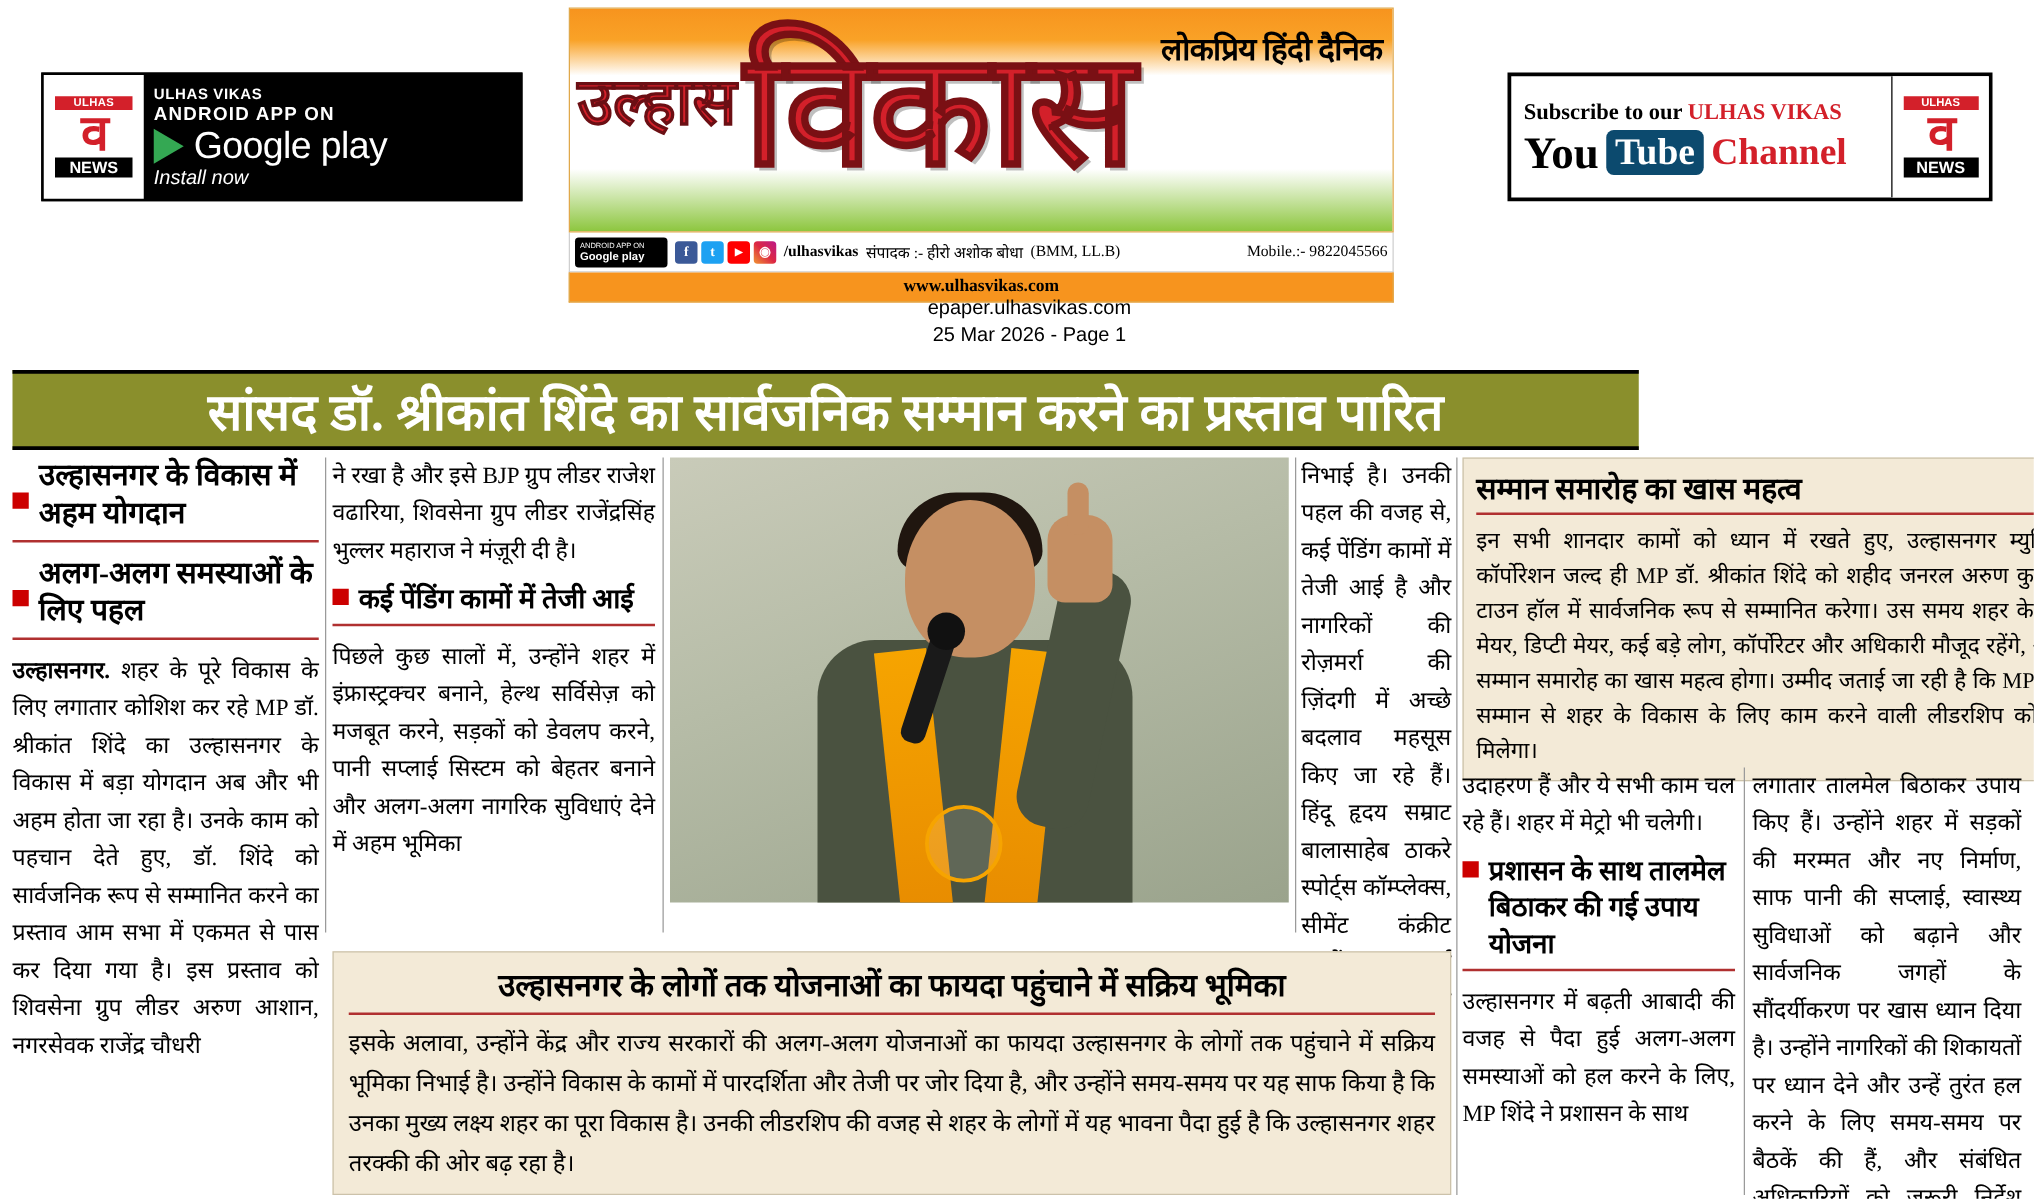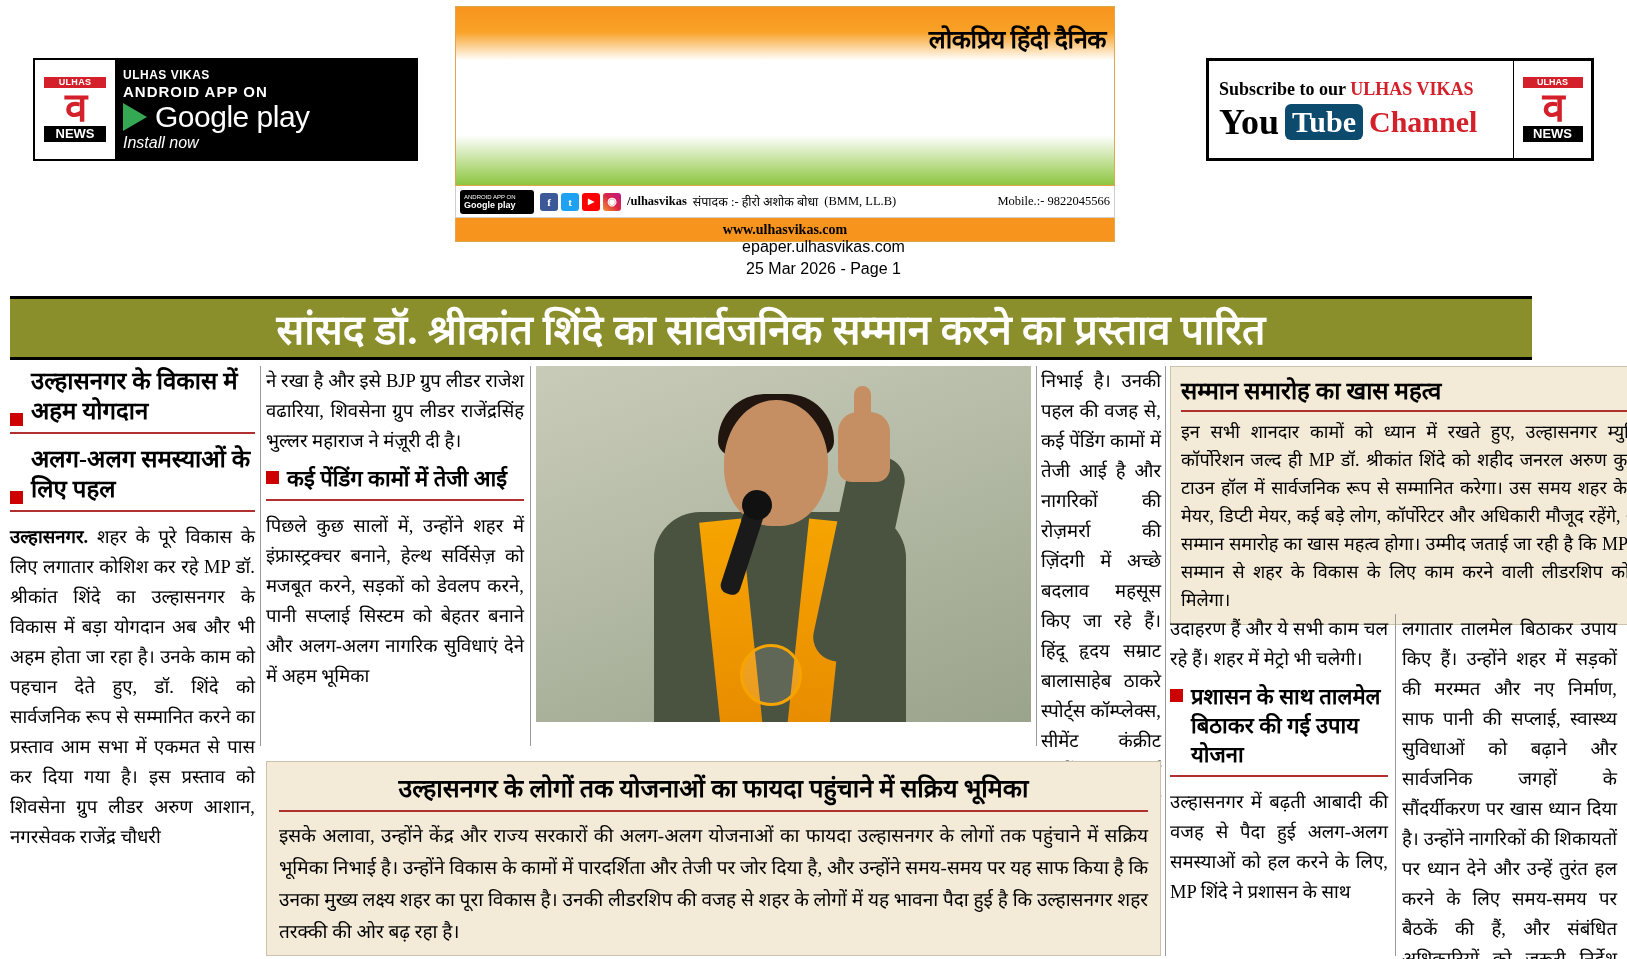--- a/index.html
+++ b/index.html
@@ -166,21 +166,21 @@
   
   .epaper-line {
     position:absolute; left:0; right:0; top: 236px;
     text-align:center; font-size: 16px; color:#000;
     font-family:"Liberation Sans",sans-serif; line-height: 22px; padding-left: 20px;
   }
 
   
   .headline-bar {
     position:absolute; left: 10px; top: 296px;
-    width: 1522px; height: 64px;
+    width: 1301px; height: 64px;
     background: #8a8f2c;
     border-top: 3px solid #000;
     border-bottom: 3px solid #000;
     display:flex; align-items:center; justify-content:center;
   }
   .headline-bar .txt {
     color:#ffffff; font-size: 41px; font-weight:bold;
     font-family:"Liberation Serif", serif;
     letter-spacing:0px;
   }
@@ -190,21 +190,21 @@
     position:absolute; top: 366px; left: 10px;
     width: 1607px; height: 590px;
   }
   .col { position:absolute; top:0; }
   .rule-v {
     position:absolute; top:0; width:1px; background:#9a9a9a;
   }
 
   
   .c1 { left: 0; width: 245px; }
-  .bullet-item { display:flex; gap:8px; align-items:flex-end; margin-bottom: 6px;}
+  .bullet-item { display:flex; gap:8px; align-items:center; margin-bottom: 6px;}
   .bsq { width:13px;height:13px;background:#c00; margin-top:8px; flex:none;}
   .bullet-text {
     font-family:"Liberation Serif",serif;
     font-size: 24px; font-weight:bold; line-height: 30px; color:#000;
   }
   .hr-red { height:2px; background:#b03030; margin: 6px 0 10px 0;}
   .body-text {
     font-family:"Liberation Serif",serif;
     font-size: 18.5px; line-height: 30px;
     text-align: justify; color:#000;
@@ -342,20 +342,24 @@
         <span class="gp-playword">Google play</span>
       </div>
       <div class="gp-install">Install now</div>
     </div>
   </div>
 
   <div class="nameplate">
     <div class="np-top">
       <div class="np-toplines">
         <div class="hindi-daily">लोकप्रिय हिंदी दैनिक</div>
+      </div>
+      <div class="np-title">
+        <span class="np-ulhas">उल्हास</span>
+        <span class="np-vikas">विकास</span>
       </div>
     </div>
     <div class="np-bottom">
       <div class="np-gplay-mini">
         <span>ANDROID APP ON</span>
         <span class="b">Google play</span>
       </div>
       <div class="np-social">
         <span class="sq fb">f</span>
         <span class="sq tw">t</span>

